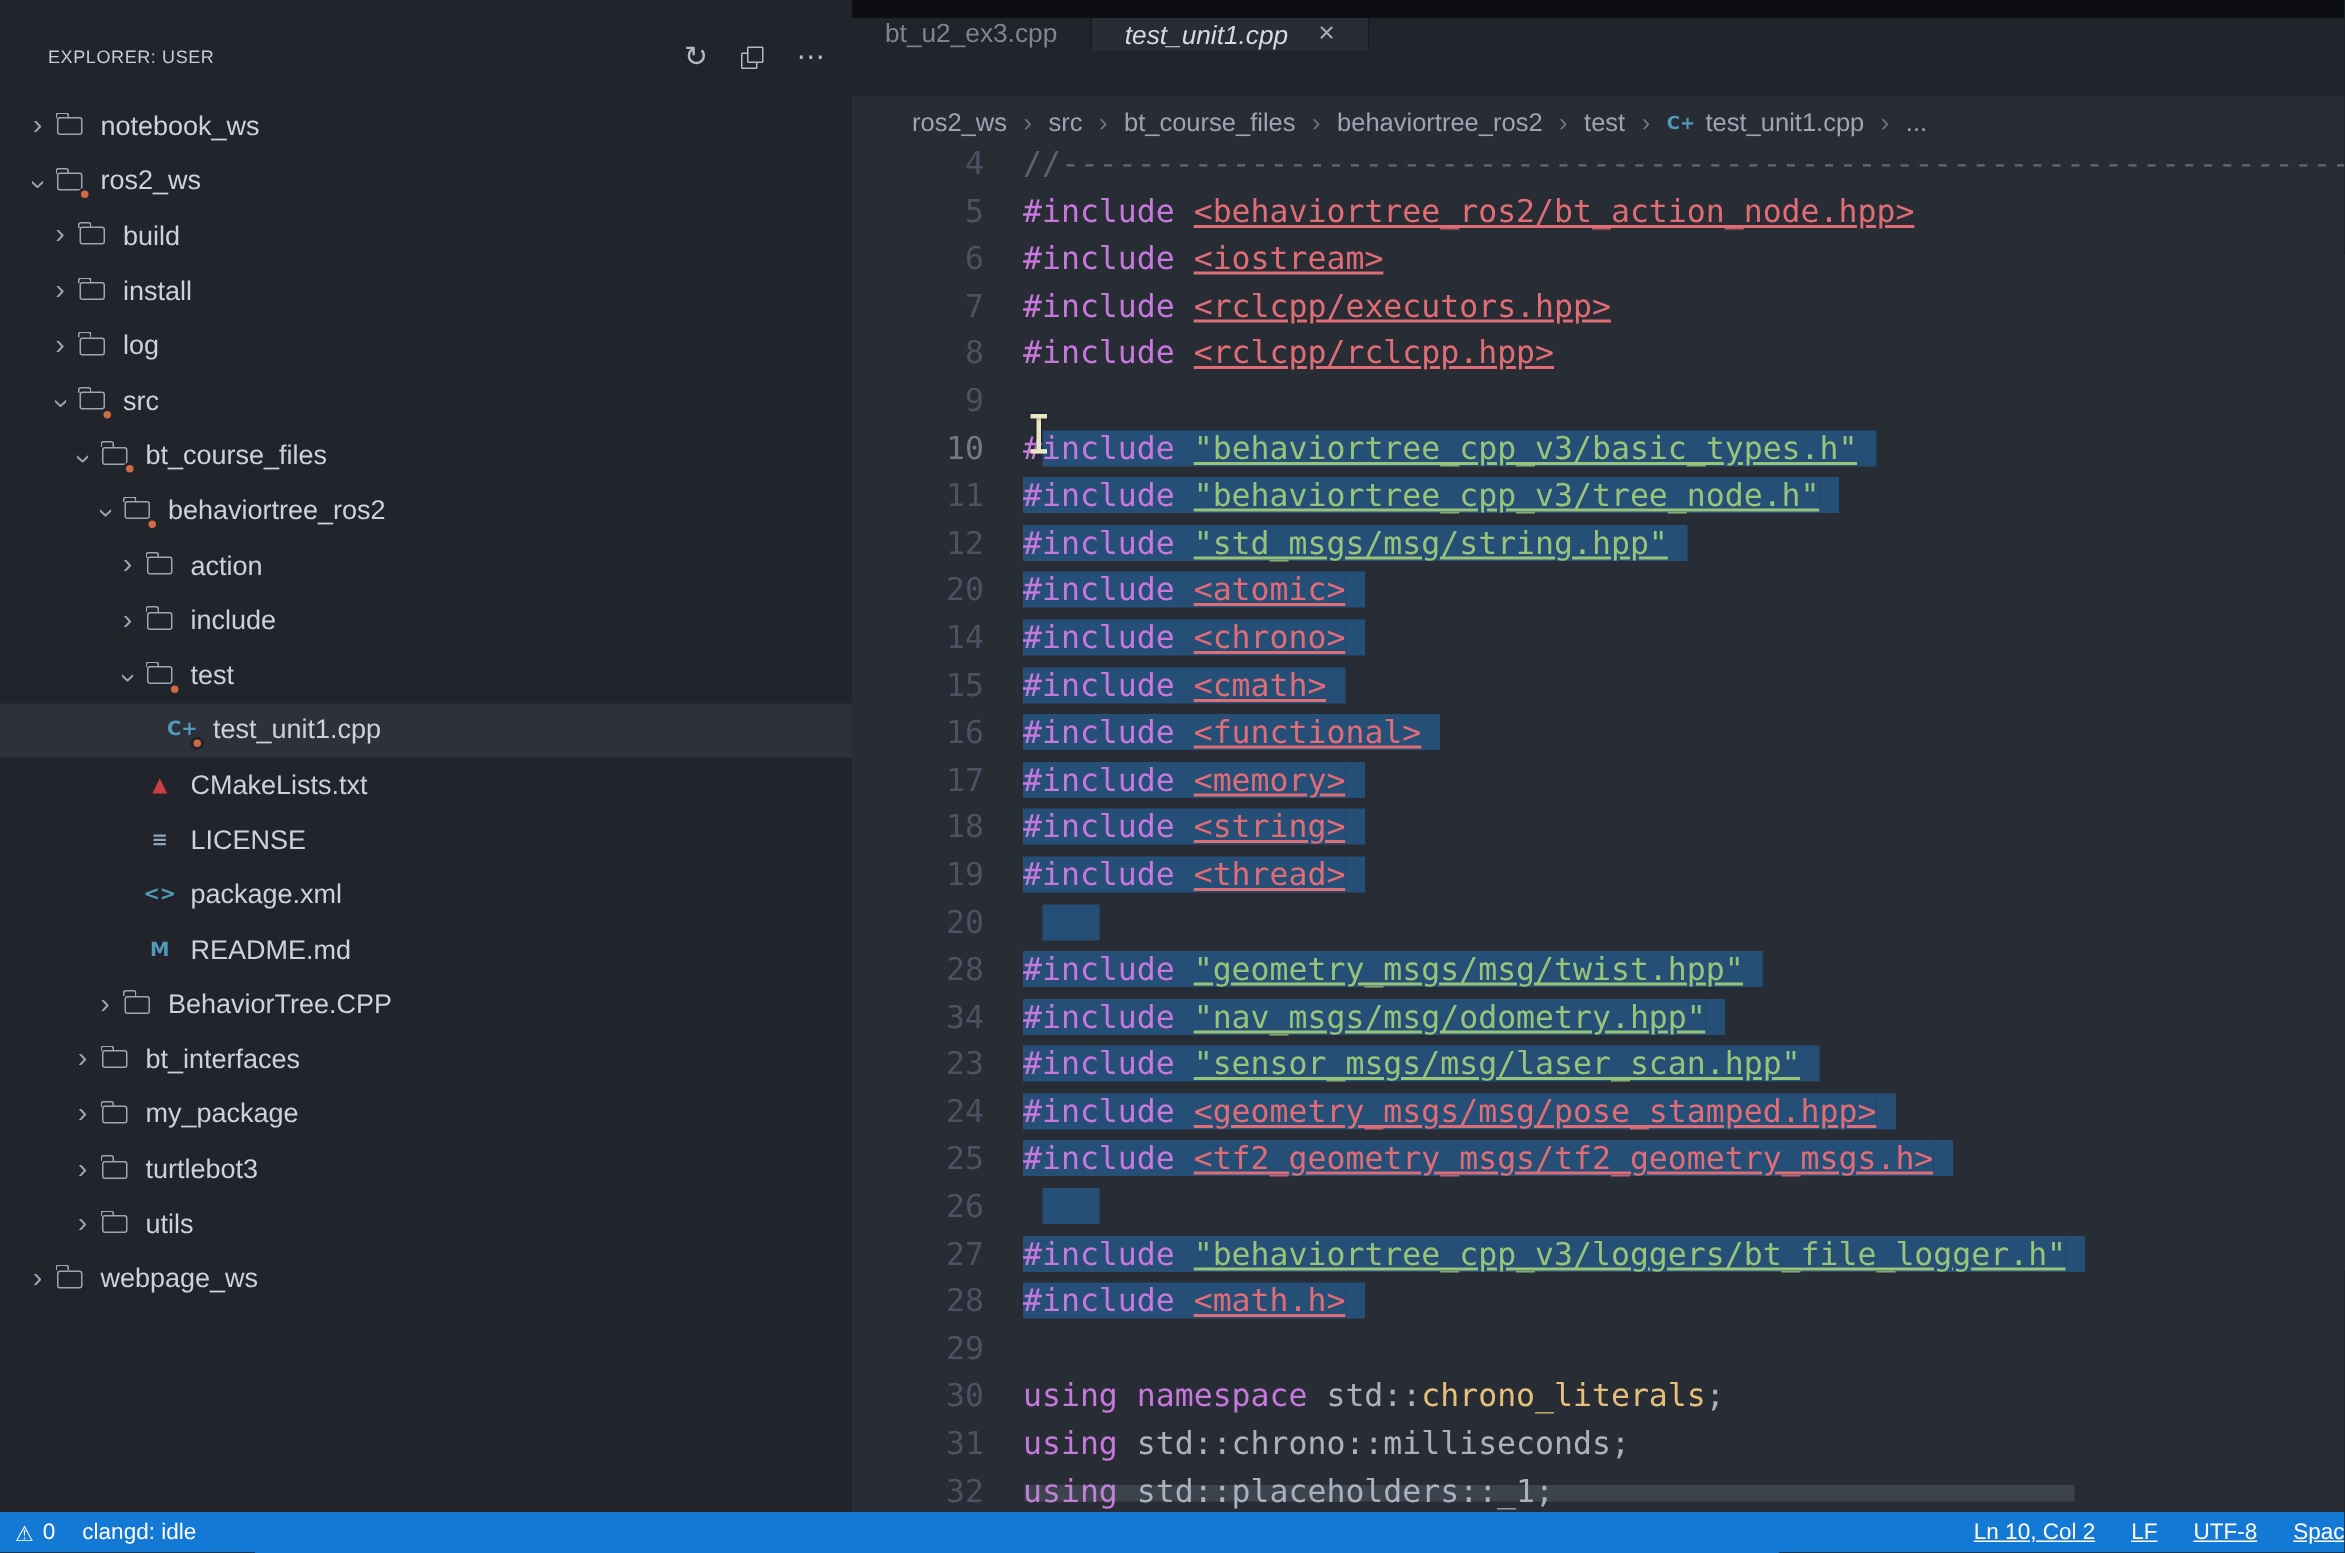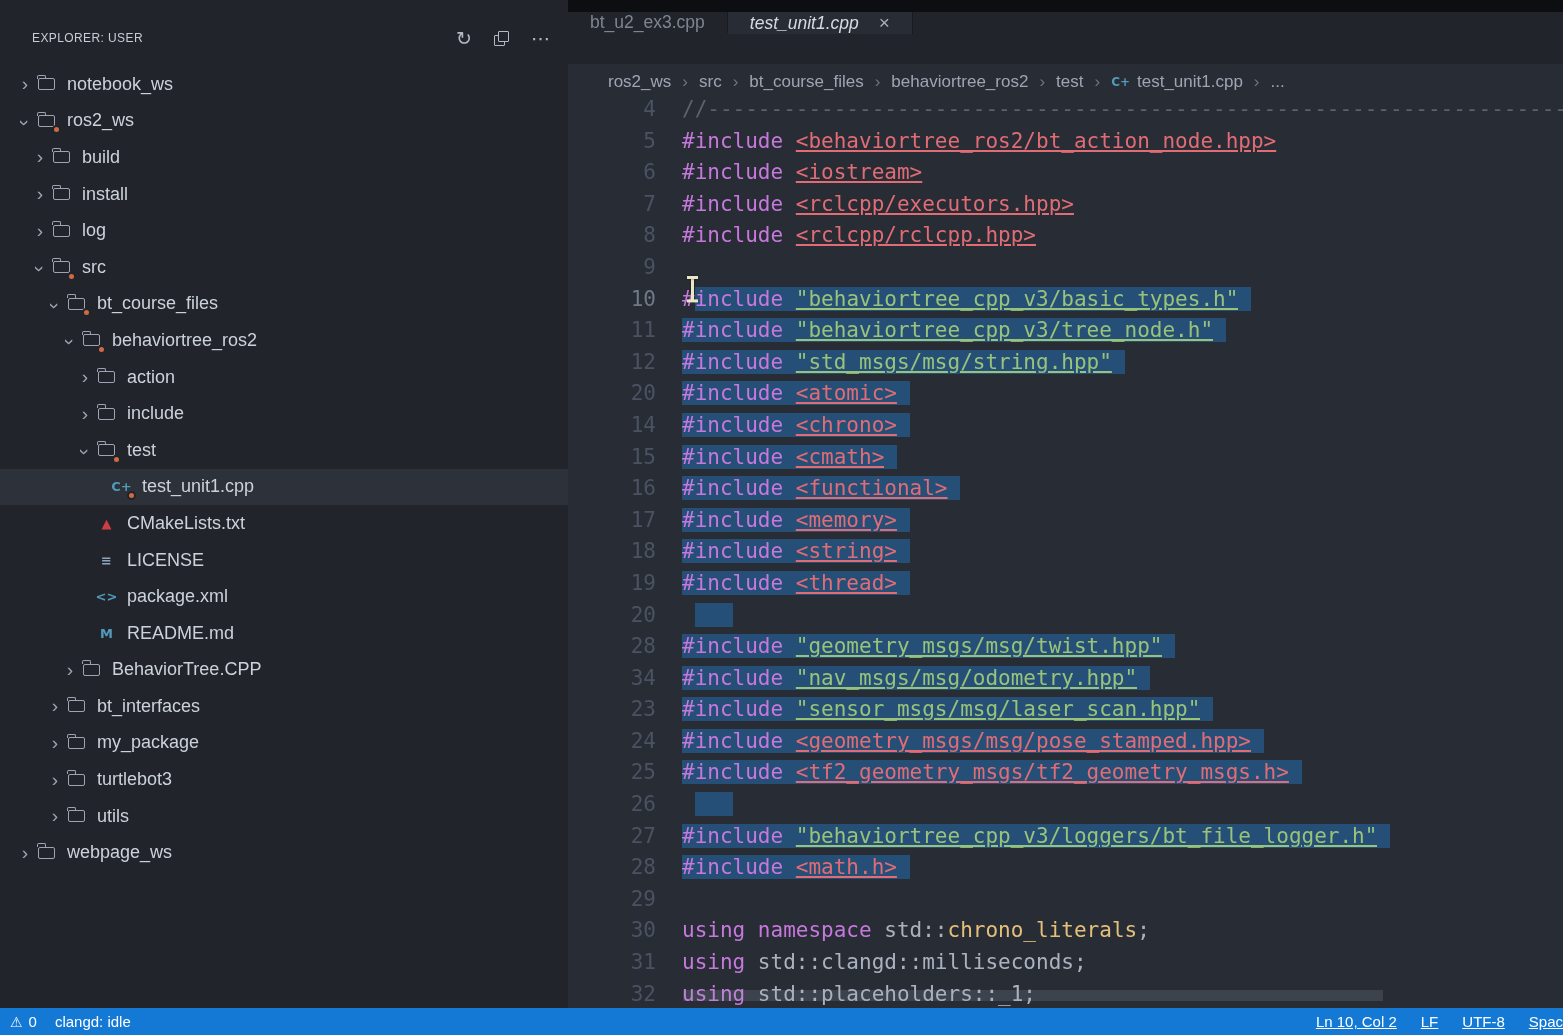--- a/index.html
+++ b/index.html
@@ -298,21 +298,21 @@
           <div class="code-line"><span class="ln">28</span><span class="src"><span class="tk-dir sel">#include </span><span class="tk-str sel">"geometry_msgs/msg/twist.hpp"</span><span class="tk-pl sel"> </span></span></div>
           <div class="code-line"><span class="ln">34</span><span class="src"><span class="tk-dir sel">#include </span><span class="tk-str sel">"nav_msgs/msg/odometry.hpp"</span><span class="tk-pl sel"> </span></span></div>
           <div class="code-line"><span class="ln">23</span><span class="src"><span class="tk-dir sel">#include </span><span class="tk-str sel">"sensor_msgs/msg/laser_scan.hpp"</span><span class="tk-pl sel"> </span></span></div>
           <div class="code-line"><span class="ln">24</span><span class="src"><span class="tk-dir sel">#include </span><span class="tk-hdr sel">&lt;geometry_msgs/msg/pose_stamped.hpp&gt;</span><span class="tk-pl sel"> </span></span></div>
           <div class="code-line"><span class="ln">25</span><span class="src"><span class="tk-dir sel">#include </span><span class="tk-hdr sel">&lt;tf2_geometry_msgs/tf2_geometry_msgs.h&gt;</span><span class="tk-pl sel"> </span></span></div>
           <div class="code-line"><span class="ln">26</span><span class="src"><span class="tk-pl"> </span><span class="tk-pl sel">   </span></span></div>
           <div class="code-line"><span class="ln">27</span><span class="src"><span class="tk-dir sel">#include </span><span class="tk-str sel">"behaviortree_cpp_v3/loggers/bt_file_logger.h"</span><span class="tk-pl sel"> </span></span></div>
           <div class="code-line"><span class="ln">28</span><span class="src"><span class="tk-dir sel">#include </span><span class="tk-hdr sel">&lt;math.h&gt;</span><span class="tk-pl sel"> </span></span></div>
           <div class="code-line"><span class="ln">29</span><span class="src"></span></div>
           <div class="code-line"><span class="ln">30</span><span class="src"><span class="tk-kw">using </span><span class="tk-kw">namespace </span><span class="tk-pl">std::</span><span class="tk-typ">chrono_literals</span><span class="tk-pl">;</span></span></div>
-          <div class="code-line"><span class="ln">31</span><span class="src"><span class="tk-kw">using </span><span class="tk-pl">std::clangd::milliseconds;</span></span></div>
+          <div class="code-line"><span class="ln">31</span><span class="src"><span class="tk-kw">using </span><span class="tk-pl">std::chrono::milliseconds;</span></span></div>
           <div class="code-line"><span class="ln">32</span><span class="src"><span class="tk-kw">using </span><span class="tk-pl">std::placeholders::_1;</span></span></div>
         </div>
       <div class="hscroll"></div>
       <div class="mouse-cursor"></div>
     </div>
   </main>
 
   <footer class="statusbar">
     <div class="status-left">
       <span class="status-item">

